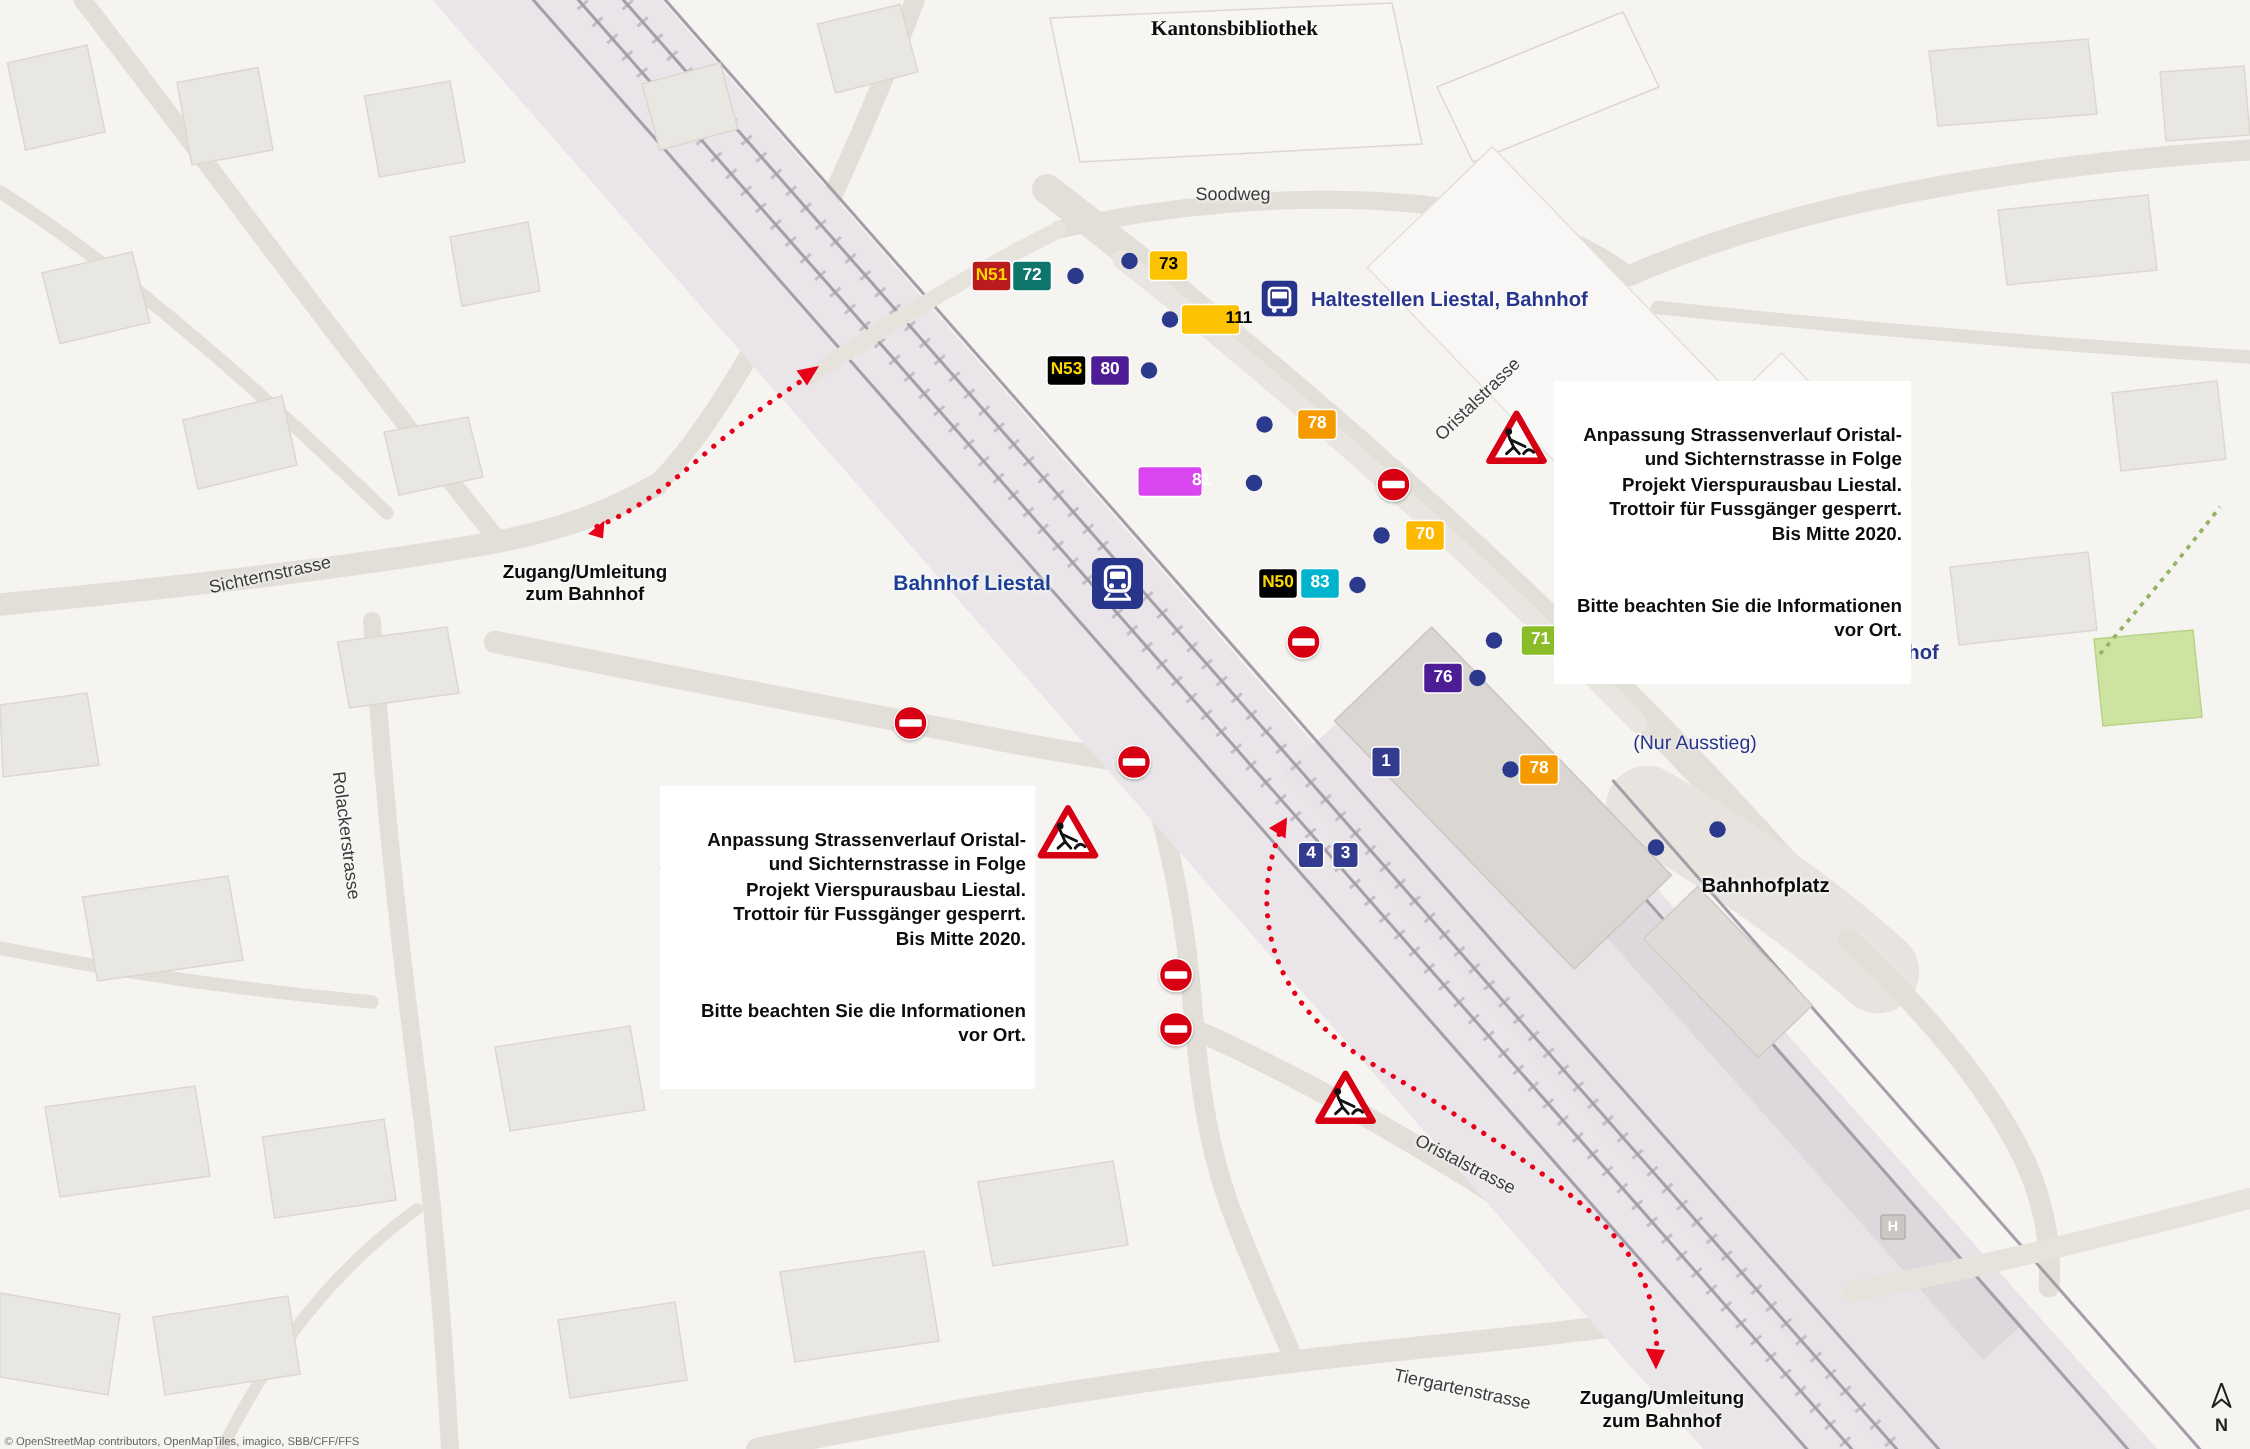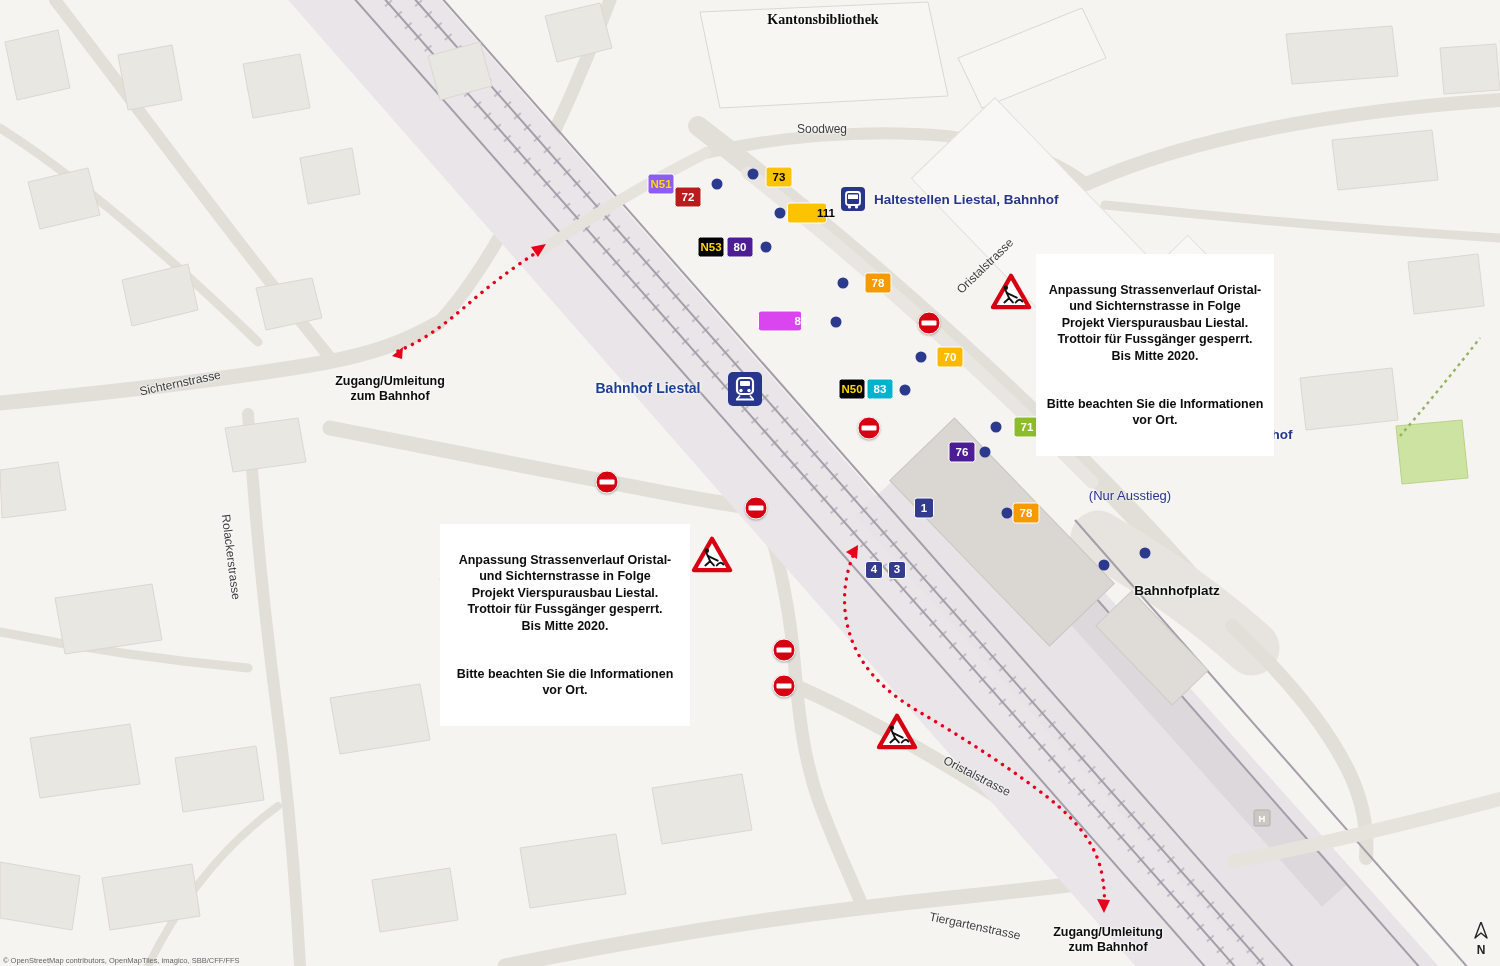--- a/index.html
+++ b/index.html
@@ -20,21 +20,21 @@
   .noentry::after{content:"";position:absolute;left:3px;right:3px;top:50%;height:4.5px;
                   margin-top:-2.25px;background:#fff;border-radius:1px;}
   .consign{position:absolute;transform:translate(-50%,-50%);z-index:5;line-height:0;}
 
   .maplabel{position:absolute;transform:translate(-50%,-50%);font-size:12px;color:#3c3c3c;
             white-space:nowrap;text-shadow:0 0 3px #fff,0 0 3px #fff;}
   .boldlabel{font-weight:bold;color:#0d0d0d;font-size:13.5px;}
   .zugang{position:absolute;transform:translate(-50%,-50%);font-weight:bold;font-size:12.5px;
           color:#0d0d0d;text-align:center;white-space:pre-line;line-height:1.2;
           text-shadow:0 0 3px #fff,0 0 3px #fff;}
-  .notice{position:absolute;background:#ffffff;text-align:center;font-weight:bold;font-size:12.5px;
+  .notice{position:absolute;background:#ffffff;text-align:right;font-weight:bold;font-size:12.5px;
           line-height:1.32;white-space:pre-line;color:#0d0d0d;padding:11px 6px;box-sizing:border-box;}
   .notice .p2{margin-top:15px;}
   .station-title{position:absolute;transform:translate(-50%,-50%);font-weight:bold;font-size:14px;
                  color:#1c3f96;white-space:nowrap;text-shadow:0 0 3px #fff,0 0 4px #fff;}
   .sticon{position:absolute;transform:translate(-50%,-50%);line-height:0;z-index:4;}
   .halt{position:absolute;display:flex;align-items:center;gap:9px;}
   .halt-label{font-weight:bold;font-size:13.5px;color:#27358c;white-space:nowrap;
               text-shadow:0 0 3px #fff,0 0 3px #fff;}
   .nur{position:absolute;transform:translate(-50%,-50%);font-weight:400;font-size:13px;color:#27358c;
        white-space:nowrap;text-shadow:0 0 3px #fff;}
@@ -152,22 +152,22 @@
     </g>
     <g fill="#e8001b">
       <polygon points="546,244 538,257 531,247"></polygon>
       <polygon points="392,356 403,347 402,359"></polygon>
       <polygon points="858,545 857,559 846,552"></polygon>
       <polygon points="1104,913 1110,900 1097,899"></polygon>
     </g>
   </svg>
 
   <div id="markers">
-      <div class="badge" style="background: #8b5cf6; color: rgb(255, 216, 0); left: 661px; top: 184px;">N51</div>
-      <div class="badge" style="background: #b91c1c; color: rgb(255, 255, 255); left: 688px; top: 184px; margin-top: 13px;">72</div>
+      <div class="badge" style="background: #b91c1c; color: rgb(255, 216, 0); left: 661px; top: 184px;">N51</div>
+      <div class="badge" style="background: #0f766e; color: rgb(255, 255, 255); left: 688px; top: 184px;">72</div>
       <div class="badge" style="background: rgb(253, 195, 0); color: rgb(0, 0, 0); left: 779px; top: 177px;">73</div>
       <div class="badge" style="background: rgb(253, 195, 0); color: rgb(0, 0, 0); width: 21px; left: 807px; top: 213px; padding-left: 38px;">111</div>
       <div class="badge" style="background: rgb(0, 0, 0); color: rgb(255, 216, 0); left: 711px; top: 247px;">N53</div>
       <div class="badge" style="background: #4c1d95; color: rgb(255, 255, 255); left: 740px; top: 247px;">80</div>
       <div class="badge" style="background: rgb(245, 155, 0); color: rgb(255, 255, 255); left: 878px; top: 283px;">78</div>
       <div class="badge" style="background: rgb(0, 0, 0); color: rgb(255, 216, 0); left: 783px; top: 321px;">N52</div>
       <div class="badge" style="background: #d946ef; color: rgb(255, 255, 255); left: 780px; top: 321px; padding-left: 42px;">81</div>
       <div class="badge" style="background: rgb(252, 185, 0); color: rgb(255, 255, 255); left: 950px; top: 357px;">70</div>
       <div class="badge" style="background: rgb(0, 0, 0); color: rgb(255, 216, 0); left: 852px; top: 389px;">N50</div>
       <div class="badge" style="background: rgb(0, 180, 205); color: rgb(255, 255, 255); left: 880px; top: 389px;">83</div>

